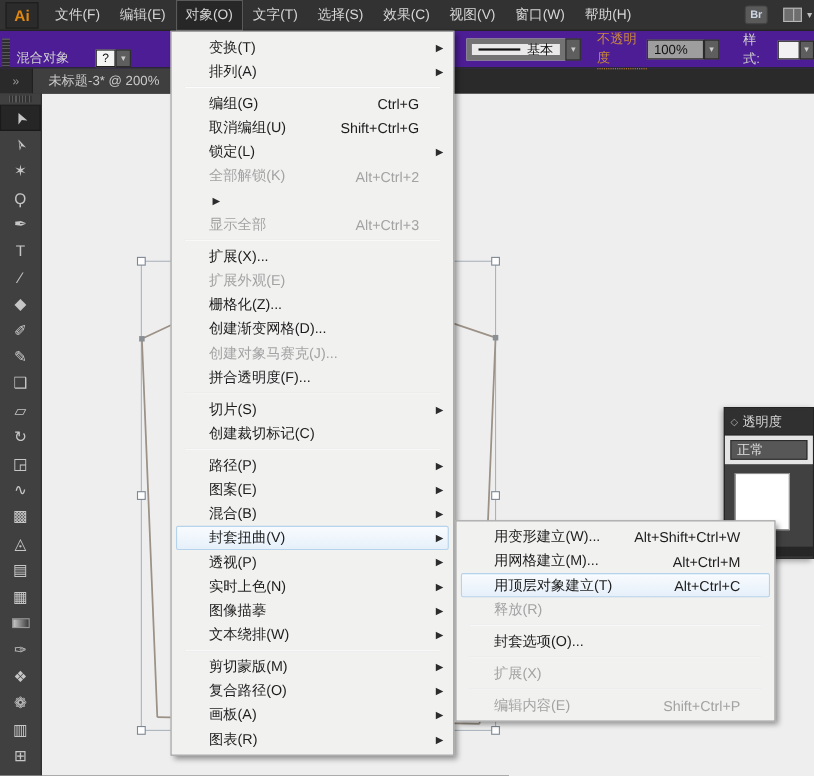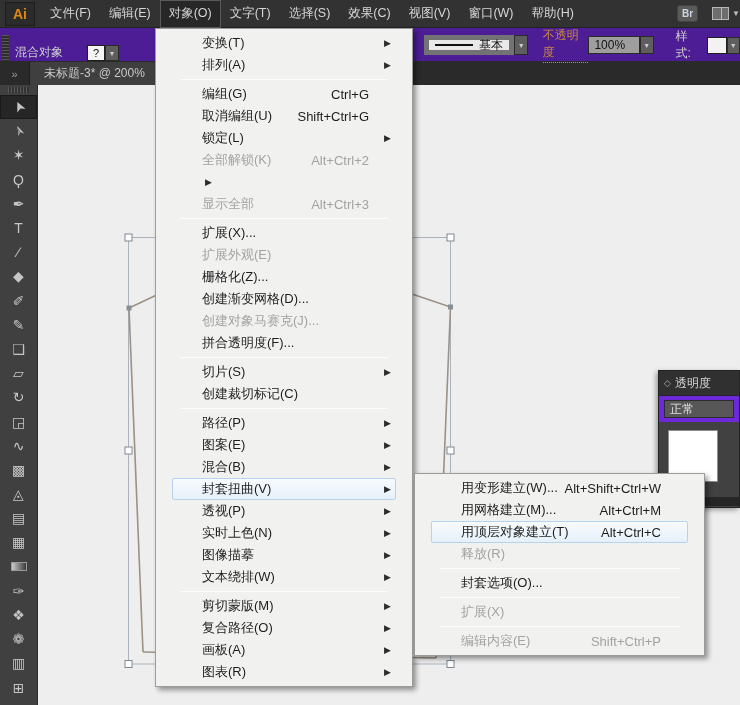--- a/index.html
+++ b/index.html
@@ -65,30 +65,30 @@
   .canvas { flex:1; background:#efeeee; position:relative; }
   .art-svg { position:absolute; left:38px; top:85px; z-index:1; pointer-events:none; }
 
   
   .tpanel { position:absolute; left:658px; top:370px; width:82px; height:138px; z-index:2;
             background:#414141; border:1px solid #232323; box-shadow:-2px 2px 5px rgba(0,0,0,.35); }
   .tpanel-head { height:25px; background:#303030; border-bottom:1px solid #242424;
                  display:flex; align-items:center; gap:4px; padding:0 5px; }
   .tpanel-head .dia { color:#a8a8a8; font-size:9px; }
   .tpanel-title { color:#d4d4d4; font-size:12px; }
-  .tpanel-mode { height:26px; background:#6d28d9; display:flex; align-items:center; padding:0 5px; }
+  .tpanel-mode { height:26px; background:#e5e5e5; display:flex; align-items:center; padding:0 5px; }
   .mode-dd { flex:1; height:18px; background:#575757; border:1px solid #2c2c2c; color:#e0e0e0;
              font-size:12px; display:flex; align-items:center; padding:0 5px; }
   .tpanel-body { height:72px; padding:8px 0 0 9px; }
   .thumb { width:50px; height:52px; background:#ffffff; border:1px solid #8d8d8d; }
   .tpanel-foot { height:9px; background:#262626; margin-top:3px; }
 
   
   .menu { position:absolute; background:#f1f1f0; border:1px solid #9b9b9b;
-          box-shadow:3px 3px 5px rgba(0,0,0,.4); padding:3px 14px; z-index:5; }
+          box-shadow:3px 3px 5px rgba(0,0,0,.4); padding:3px 2px; z-index:5; }
   .menu-object { left:155px; top:28px; width:258px; }
   .menu-envelope { left:414px; top:473px; width:291px; z-index:6; }
   .mi { height:22px; display:flex; align-items:center; padding:0 4px 0 29px;
         font-size:13px; color:#1d1d1d; margin:0 2px; border:1px solid transparent; border-radius:2px; }
   .mi .lbl { flex:1; white-space:nowrap; }
   .mi .sc { margin-right:12px; white-space:nowrap; }
   .mi .arr { width:10px; font-size:9px; color:#2c2c2c; text-align:right; }
   .mi.disabled { color:#a3a3a3; }
   .mi.disabled .arr { color:#a3a3a3; }
   .mi.highlight { background:linear-gradient(180deg,#f8fbfe,#e6f0fa); border-color:#b5d3ec; }

